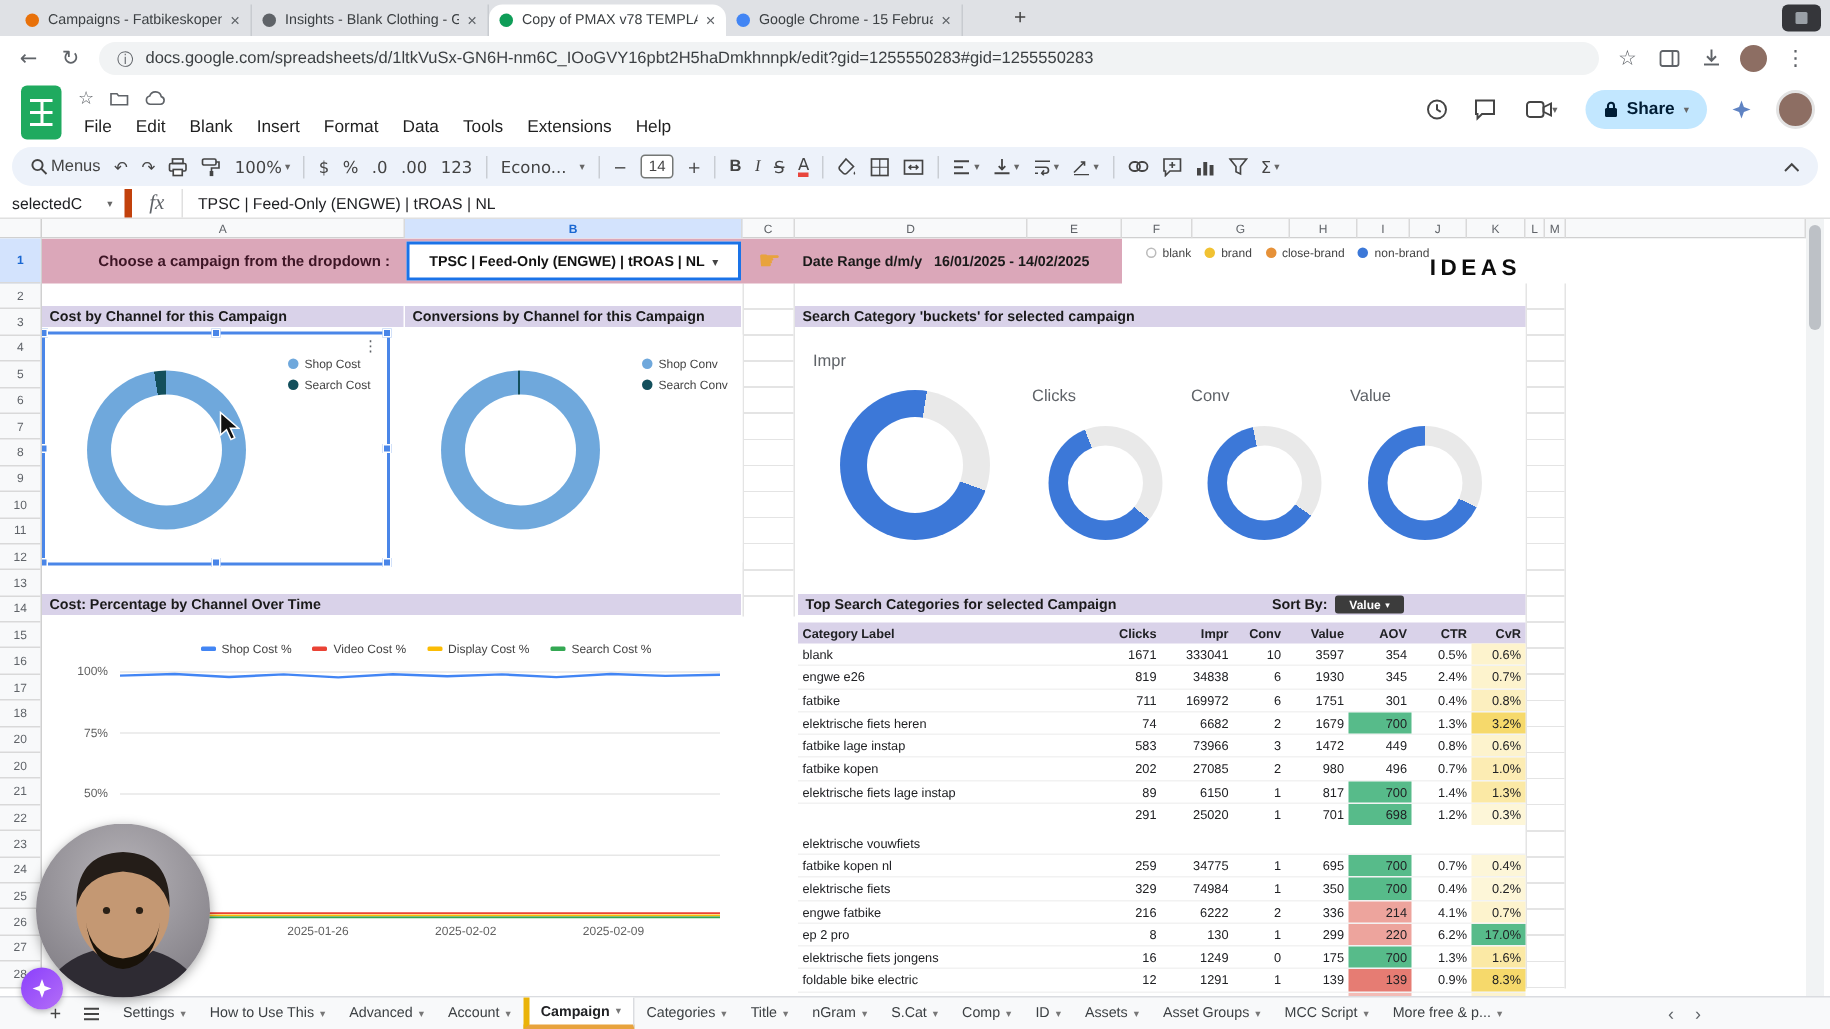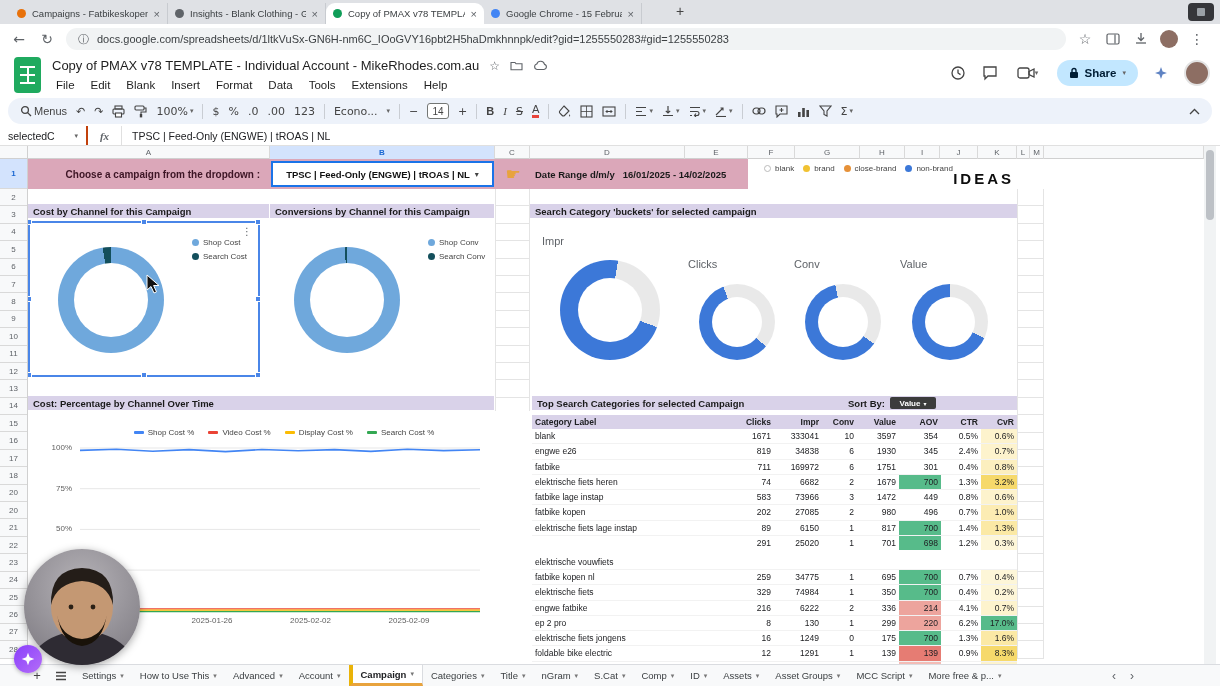--- a/index.html
+++ b/index.html
@@ -50,22 +50,22 @@
   .tcaret{font-size:7px;color:#666;}
   .szbox{width:22px;height:16px;border:1px solid #747775;border-radius:3px;text-align:center;line-height:15px;font-size:10px;background:#fff;}
   .tbold{font-weight:700;font-family:"Liberation Sans",sans-serif;}
   .tital{font-style:italic;font-family:"Liberation Serif",serif;}
   .tstrike{text-decoration:line-through;}
   .tA{border-bottom:3px solid #e8453c;line-height:11px;}
   #tb-right{margin-left:auto;}
 
   
   #fbar{position:absolute;left:0;top:126px;width:1220px;height:20px;border-bottom:1px solid #e0e0e0;display:flex;align-items:center;font-size:11px;color:#202124;}
-  #namebox{width:88px;display:flex;align-items:center;justify-content:space-between;padding:0 8px;border-right:2px solid #c2410c;height:100%;font-size:10.5px;}
-  #fx{width:34px;text-align:center;color:#5f6368;font-family:"Liberation Serif",serif;font-style:italic;font-size:11px;border-right:1px solid #e0e0e0;height:100%;line-height:20px;font-weight:bold;}
+  #namebox{width:88px;display:flex;align-items:center;justify-content:space-between;padding:0 8px;border-right:5px solid #c2410c;height:100%;font-size:10.5px;}
+  #fx{width:34px;text-align:center;color:#5f6368;font-family:"Liberation Serif",serif;font-style:italic;font-size:14px;border-right:1px solid #e0e0e0;height:100%;line-height:20px;}
   #fval{padding-left:10px;font-size:10.5px;}
 
   
   #grid{position:absolute;left:0;top:146px;width:1220px;height:518px;background:#fff;}
   #corner{position:absolute;left:0;top:0;width:28px;height:13px;background:#f8f9fa;border-right:1px solid #d0d0d0;border-bottom:1px solid #d0d0d0;}
   #colheads{position:absolute;left:28px;top:0;width:1176px;height:13px;display:flex;background:#f8f9fa;border-bottom:1px solid #d0d0d0;}
   .colh{height:13px;font-size:8px;color:#5f6368;display:flex;align-items:center;justify-content:center;border-right:1px solid #d9d9d9;flex:none;}
   #rowheads{position:absolute;left:0;top:13px;width:28px;display:flex;flex-direction:column;background:#f8f9fa;border-right:1px solid #d0d0d0;}
   .rowh{width:100%;font-size:8px;color:#5f6368;display:flex;align-items:center;justify-content:center;border-bottom:1px solid #d9d9d9;flex:none;}
   .selh{background:#d3e3fd;color:#1967d2;font-weight:700;}
@@ -163,21 +163,20 @@
           <path d="M2 11h10" stroke="#5f6368" stroke-width="1.3"></path>
         </svg>
     </div>
     <div id="avatar-sm"></div>
     <div class="navico">⋮</div>
   </div>
 
   <div id="sheader">
     <div id="slogo"></div>
     <div id="titlerow">
-      <span id="doc-title">Copy of PMAX v78 TEMPLATE - Individual Account - MikeRhodes.com.au</span>
       <span class="hico">☆</span>
       <span class="hico">
         <svg class="ic" width="13" height="11" viewBox="0 0 13 11">
             <path d="M1 2.5h4l1 1.3h6v6H1z" fill="none" stroke="#5f6368" stroke-width="1.1"></path>
           </svg>
       </span>
       <span class="hico">
         <svg class="ic" width="15" height="11" viewBox="0 0 15 11">
             <path d="M4 9.5h7a2.6 2.6 0 0 0 .5-5.1A4 4 0 0 0 3.8 4 2.8 2.8 0 0 0 4 9.5z" fill="none" stroke="#5f6368" stroke-width="1.1"></path>
           </svg>

